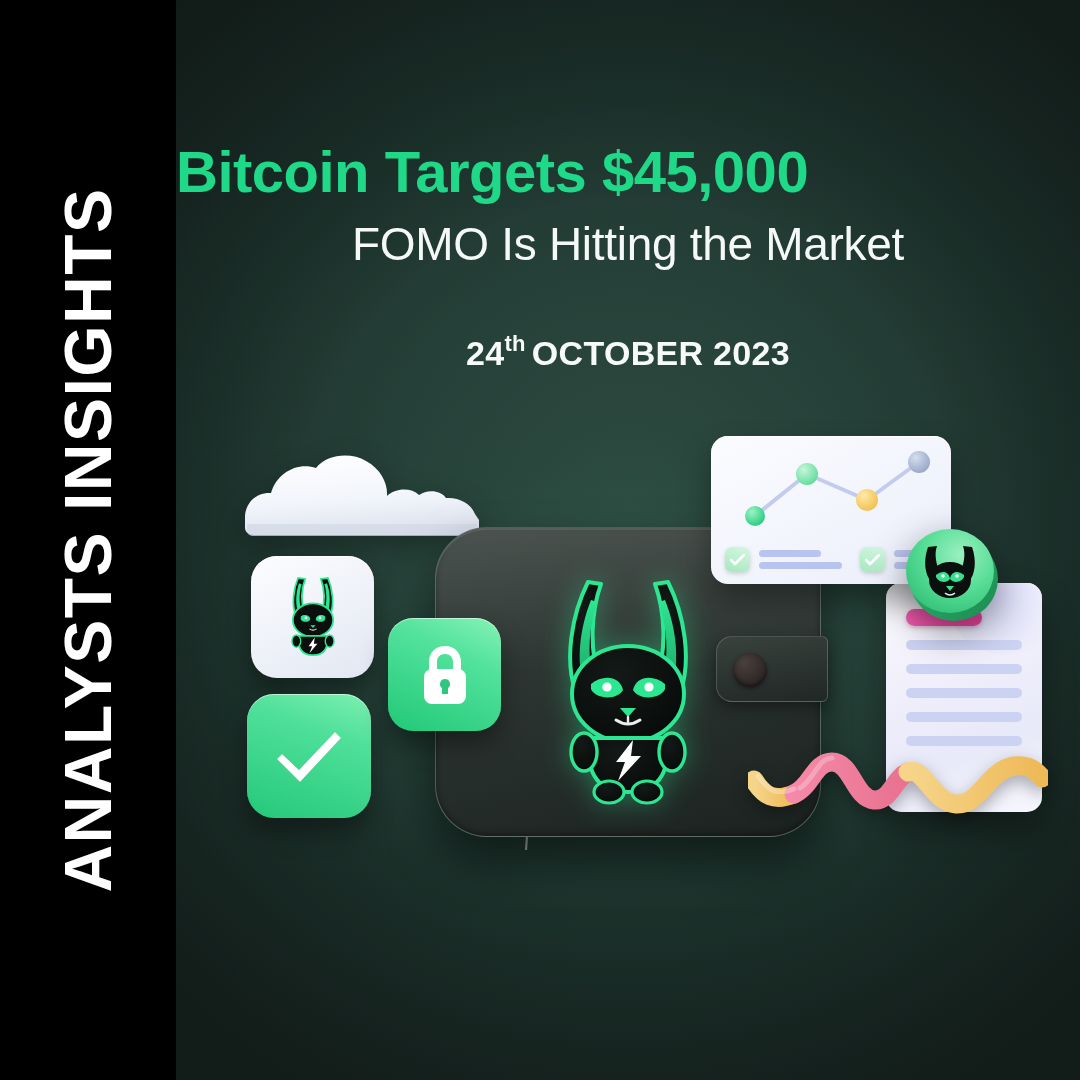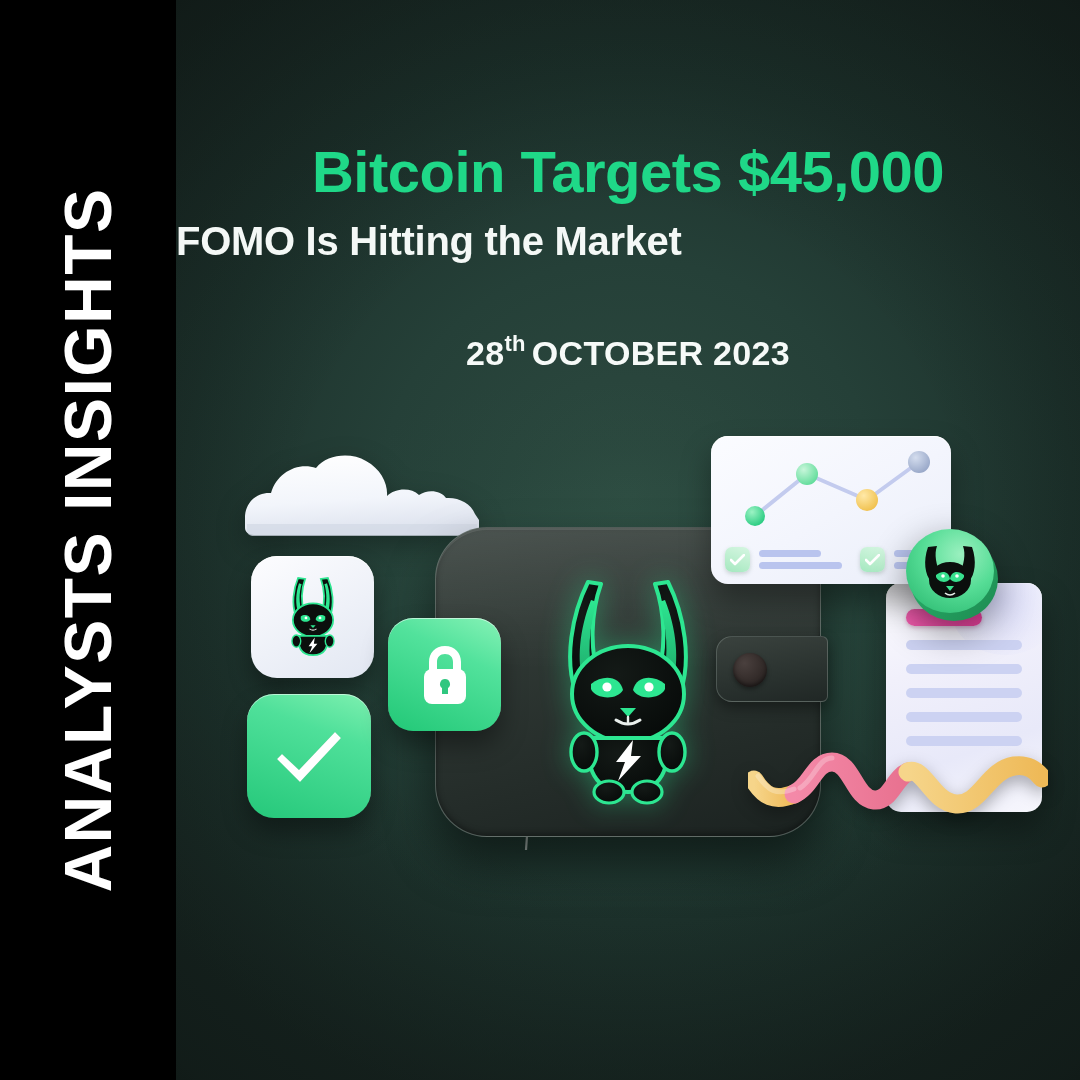--- a/index.html
+++ b/index.html
@@ -58,34 +58,34 @@
     left: 12%; top: 36%;
     width: 78%; height: 48%;
     background: radial-gradient(ellipse at 50% 50%, rgba(60,110,90,0.30) 0%, rgba(40,80,66,0.10) 55%, rgba(0,0,0,0) 78%);
     pointer-events: none;
   }
 
   
   .headline {
     position: absolute;
     left: 0; right: 0; top: 143px;
-    text-align: center;
+    text-align: left;
     font-size: 58px;
     font-weight: 700;
     letter-spacing: -0.5px;
     line-height: 1.0;
     white-space: nowrap;
   }
   .subhead {
     position: absolute;
     left: 0; right: 0; top: 221px;
-    text-align: left;
+    text-align: center;
     color: #f4f8f6;
-    font-size: 40px;
-    font-weight: 700;
+    font-size: 46px;
+    font-weight: 400;
     letter-spacing: -0.3px;
     line-height: 1.0;
     white-space: nowrap;
   }
   .dateline {
     position: absolute;
     left: 0; right: 0; top: 333px;
     text-align: center;
     color: #f6faf8;
     font-size: 34px;
@@ -301,21 +301,21 @@
 
   <div class="stage">
     <div class="stage-glow"></div>
     <div class="stage-vignette"></div>
 
     <div class="headline" style="color:#1FD888;">Bitcoin Targets $45,000</div>
 
     <div class="subhead">FOMO Is Hitting the Market</div>
 
     <div class="dateline">
-      <span class="d-day">28</span><span class="d-ord">th</span><span class="d-rest">OCTOBER 2023</span>
+      <span class="d-day">24</span><span class="d-ord">th</span><span class="d-rest">OCTOBER 2023</span>
     </div>
 
     <div class="illus">
 
       <div class="cloud">
         <svg viewBox="0 0 248 90" xmlns="http://www.w3.org/2000/svg">
           <defs>
             <linearGradient id="cg" x1="0" y1="0" x2="0.2" y2="1">
               <stop offset="0" stop-color="#ffffff"></stop>
               <stop offset="0.62" stop-color="#f2f5fb"></stop>

